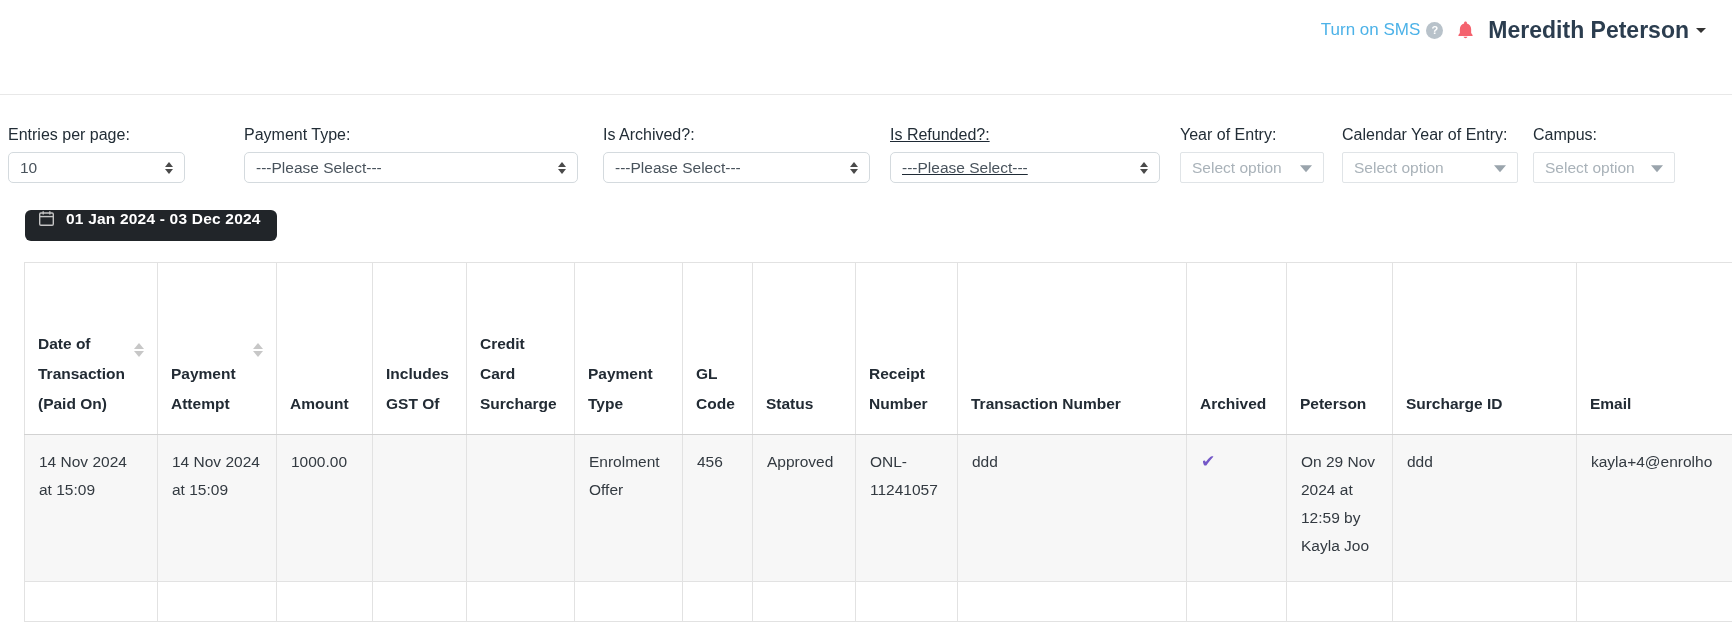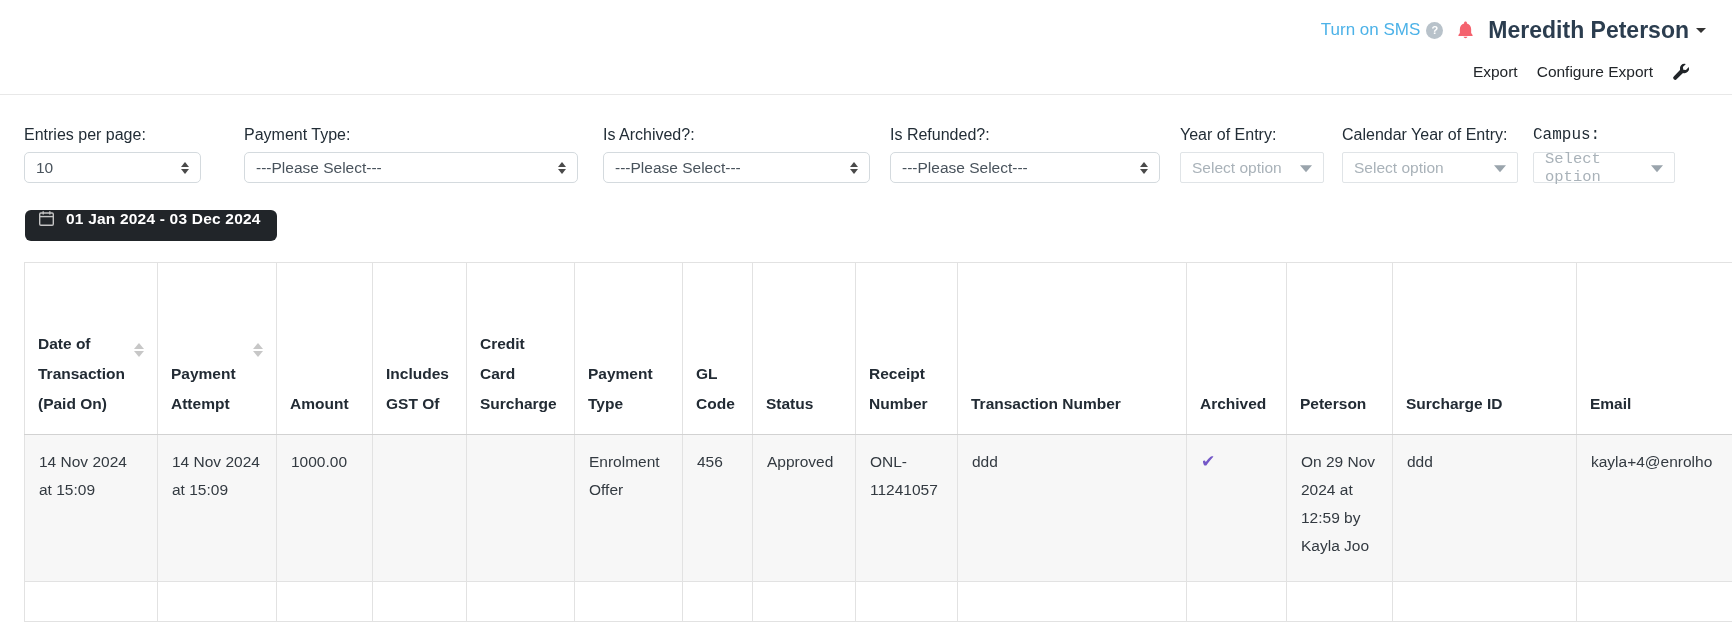--- a/index.html
+++ b/index.html
@@ -31,27 +31,27 @@
   .fg label{display:block;font-size:16px;color:#222d36;margin-bottom:8px;}
   .sel{position:relative;height:31px;border:1px solid #d4dade;border-radius:5px;background:#fff;
     display:flex;align-items:center;padding:0 26px 0 11px;font-size:15.5px;color:#49535c;cursor:pointer;}
   .sel .updown{position:absolute;right:11px;top:50%;transform:translateY(-50%);display:flex;flex-direction:column;gap:2px;}
   .updown i{display:block;width:0;height:0;border-left:4.5px solid transparent;border-right:4.5px solid transparent;}
   .updown i.u{border-bottom:5px solid #4a4a4a;}
   .updown i.d{border-top:5px solid #4a4a4a;}
   .sel.lite{border-color:#e0e4e7;border-radius:2px;color:#a9b2b9;}
   .sel .arrow{position:absolute;right:11px;top:50%;transform:translateY(-38%);width:0;height:0;
     border-left:6px solid transparent;border-right:6px solid transparent;border-top:7px solid #9aa4ac;}
-  .f1{left:24px;top:126px;} .f1 .sel{width:177px;}
+  .f1{left:8px;top:126px;} .f1 .sel{width:177px;}
   .f2{left:244px;top:126px;} .f2 .sel{width:334px;}
   .f3{left:603px;top:126px;} .f3 .sel{width:267px;}
-  .f4{left:890px;top:126px;} .f4 .sel{width:270px;}
+  .f4{left:890px;top:126px;text-decoration:underline;} .f4 .sel{width:270px;}
   .f5{left:1180px;top:126px;} .f5 .sel{width:144px;}
   .f6{left:1342px;top:126px;} .f6 .sel{width:176px;}
-  .f7{left:1533px;top:126px;font-family:Liberation Mono, monospace;} .f7 .sel{width:142px;}
+  .f7{left:1533px;top:126px;} .f7 .sel{width:142px;}
 
   
   .date-btn{position:absolute;left:25px;top:210px;height:31px;background:var(--darkbtn);border-radius:6px;
     display:flex;gap:11px;padding:0 16px 0 13px;cursor:pointer;}
   .date-btn .cal{width:17px;height:17px;}
   .date-btn span{color:#fff;font-weight:bold;font-size:15.5px;letter-spacing:.2px;}
 
   
   .tbl-wrap{position:absolute;left:24px;top:262px;width:1892px;}
   table{border-collapse:collapse;table-layout:fixed;width:1892px;}
@@ -80,29 +80,20 @@
       <svg width="19" height="20" viewBox="0 0 16 17">
           <path fill="#f4626e" d="M8 1.2c-.7 0-1.2.5-1.2 1.2v.5C4.6 3.5 3.2 5.4 3.2 7.7v3.4L2 12.7v.8h12v-.8l-1.2-1.6V7.7c0-2.3-1.4-4.2-3.6-4.8v-.5c0-.7-.5-1.2-1.2-1.2zM6.3 14.3a1.8 1.8 0 0 0 3.4 0H6.3z"></path>
         </svg>
     </span>
     <span class="user-menu">
       <span class="user-name">Meredith Peterson</span>
       <span class="caret-down"></span>
     </span>
   </div>
 
-  <div class="export-row">
-    <span class="export-link">Export</span>
-    <span class="export-link">Configure Export</span>
-    <span class="wrench">
-      <svg width="18" height="18" viewBox="0 0 18 18">
-          <path fill="#212529" d="M16.9 4.1l-3 3-2.6-.4-.4-2.6 3-3a4.7 4.7 0 0 0-5.9 6L2 13.2a2 2 0 1 0 2.8 2.8L11 9.9a4.7 4.7 0 0 0 5.9-5.8z"></path>
-        </svg>
-    </span>
-  </div>
 
   <div class="divider"></div>
 
   <div class="fg f1">
     <label>Entries per page:</label>
     <div class="sel">
       <span>10</span>
       <span class="updown">
           <i class="u"></i>
           <i class="d"></i>

